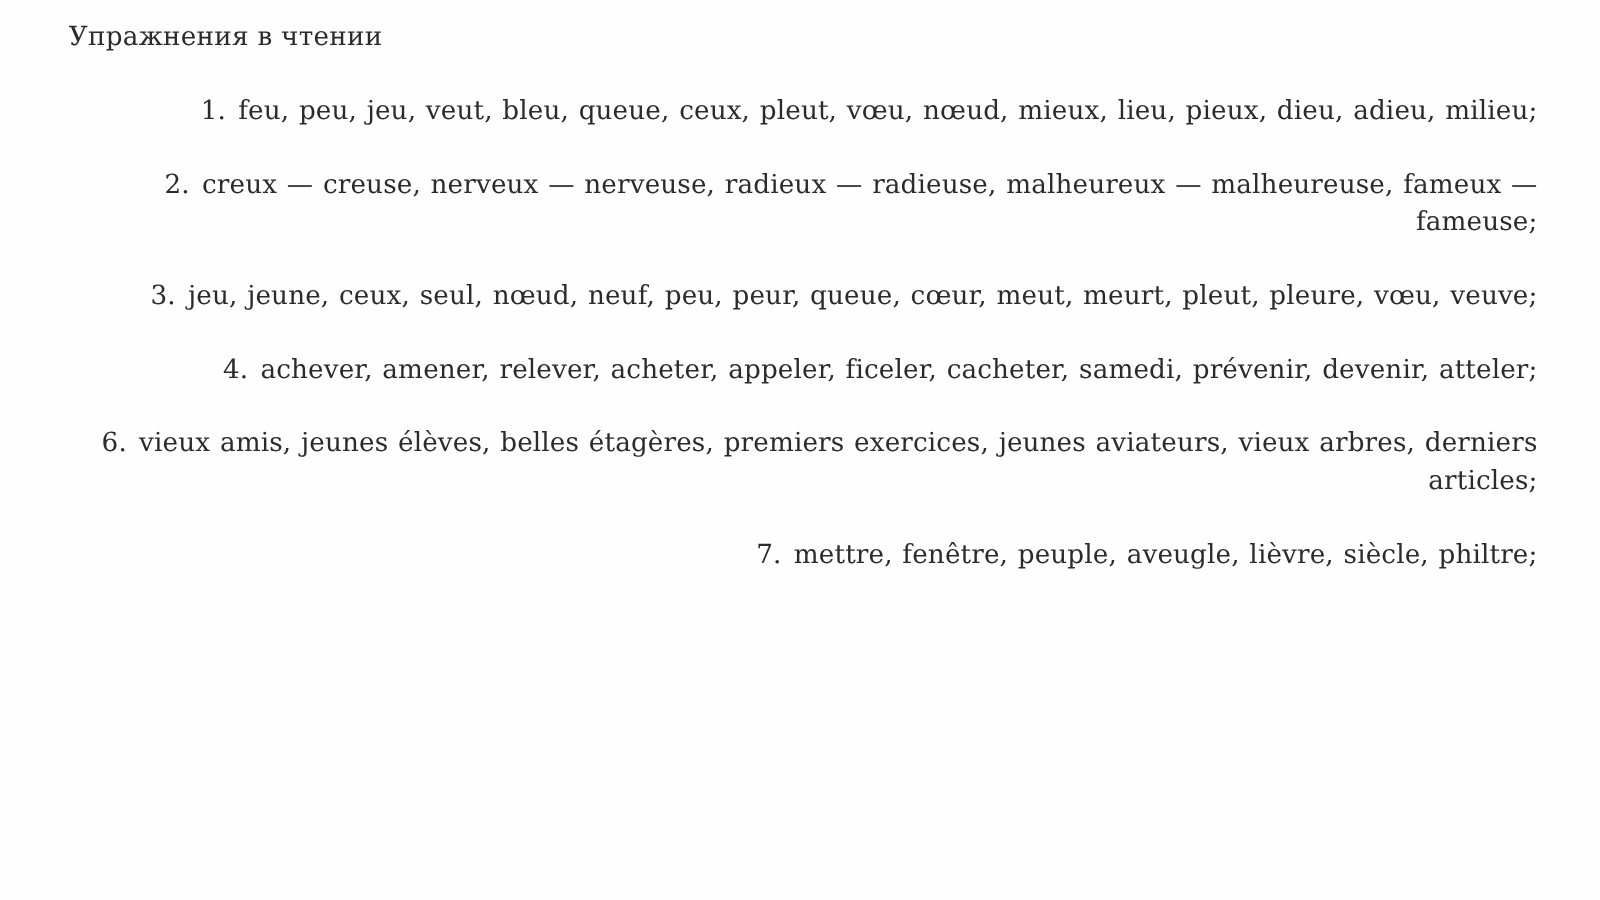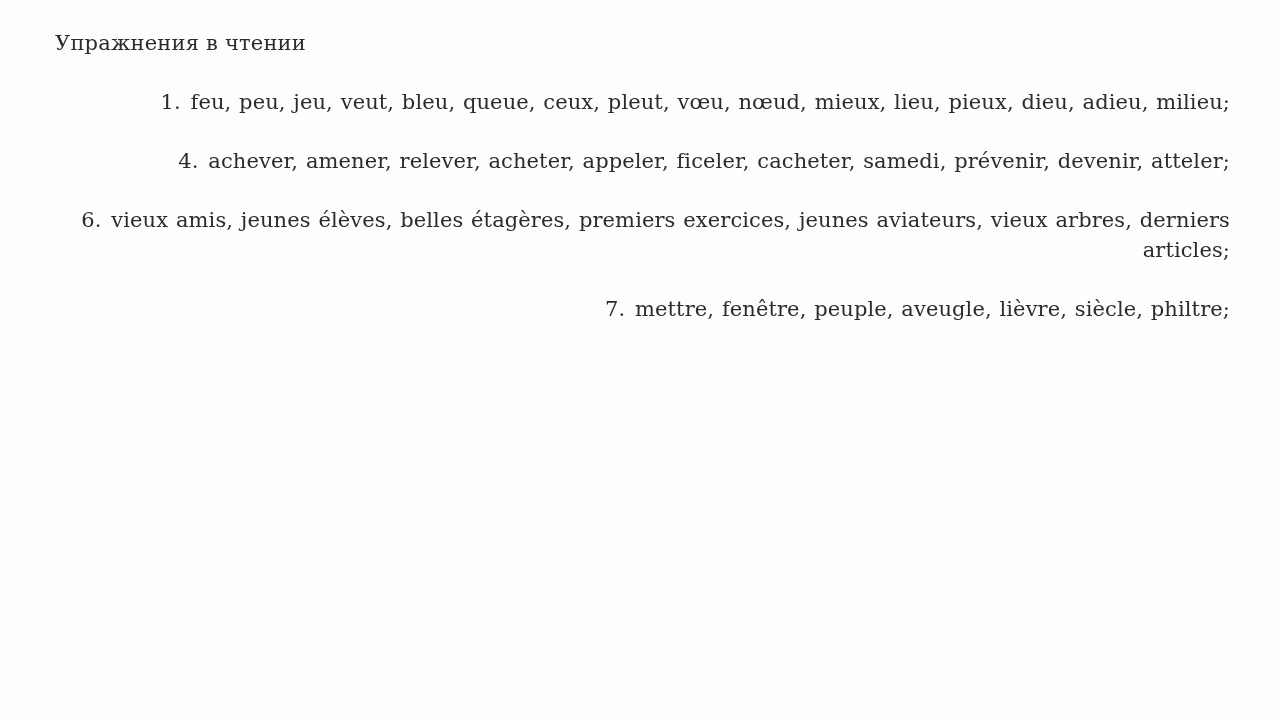--- a/index.html
+++ b/index.html
@@ -5,21 +5,21 @@
   html, body {
     margin: 0;
     padding: 0;
     background: #ffffff;
   }
   .page {
     width: 1280px;
     height: 720px;
     background: #fefefe;
     box-sizing: border-box;
-    padding: 28px 50px 30px 55px;
+    padding: 14px 50px 30px 55px;
     font-family: "DejaVu Serif", "Liberation Serif", serif;
     color: #2b2b2b;
     overflow: hidden;
   }
   .doc-title {
     font-size: 21px;
     font-weight: normal;
     margin: 0 0 29px 0;
     line-height: 30px;
     letter-spacing: 0.2px;
@@ -37,17 +37,19 @@
     margin-right: 2px;
   }
 </style>
 </head>
 <body>
 
 <div class="page">
   <h1 class="doc-title">Упражнения в чтении</h1>
   <div id="exercise-list">
       <p class="exercise"><span class="num">1.</span><span> feu, peu, jeu, veut, bleu, queue, ceux, pleut, vœu, nœud, mieux, lieu, pieux, dieu, adieu, milieu;</span></p>
+      <p class="exercise"><span class="num">2.</span><span> creux — creuse, nerveux — nerveuse, radieux — radieuse, malheureux — malheureuse, fameux — fameuse;</span></p>
+      <p class="exercise"><span class="num">3.</span><span> jeu, jeune, ceux, seul, nœud, neuf, peu, peur, queue, cœur, meut, meurt, pleut, pleure, vœu, veuve;</span></p>
       <p class="exercise"><span class="num">4.</span><span> achever, amener, relever, acheter, appeler, ficeler, cacheter, samedi, prévenir, devenir, atteler;</span></p>
       <p class="exercise"><span class="num">6.</span><span> vieux amis, jeunes élèves, belles étagères, premiers exercices, jeunes aviateurs, vieux arbres, derniers articles;</span></p>
       <p class="exercise"><span class="num">7.</span><span> mettre, fenêtre, peuple, aveugle, lièvre, siècle, philtre;</span></p>
     </div>
 </div>
 
 </body></html>

